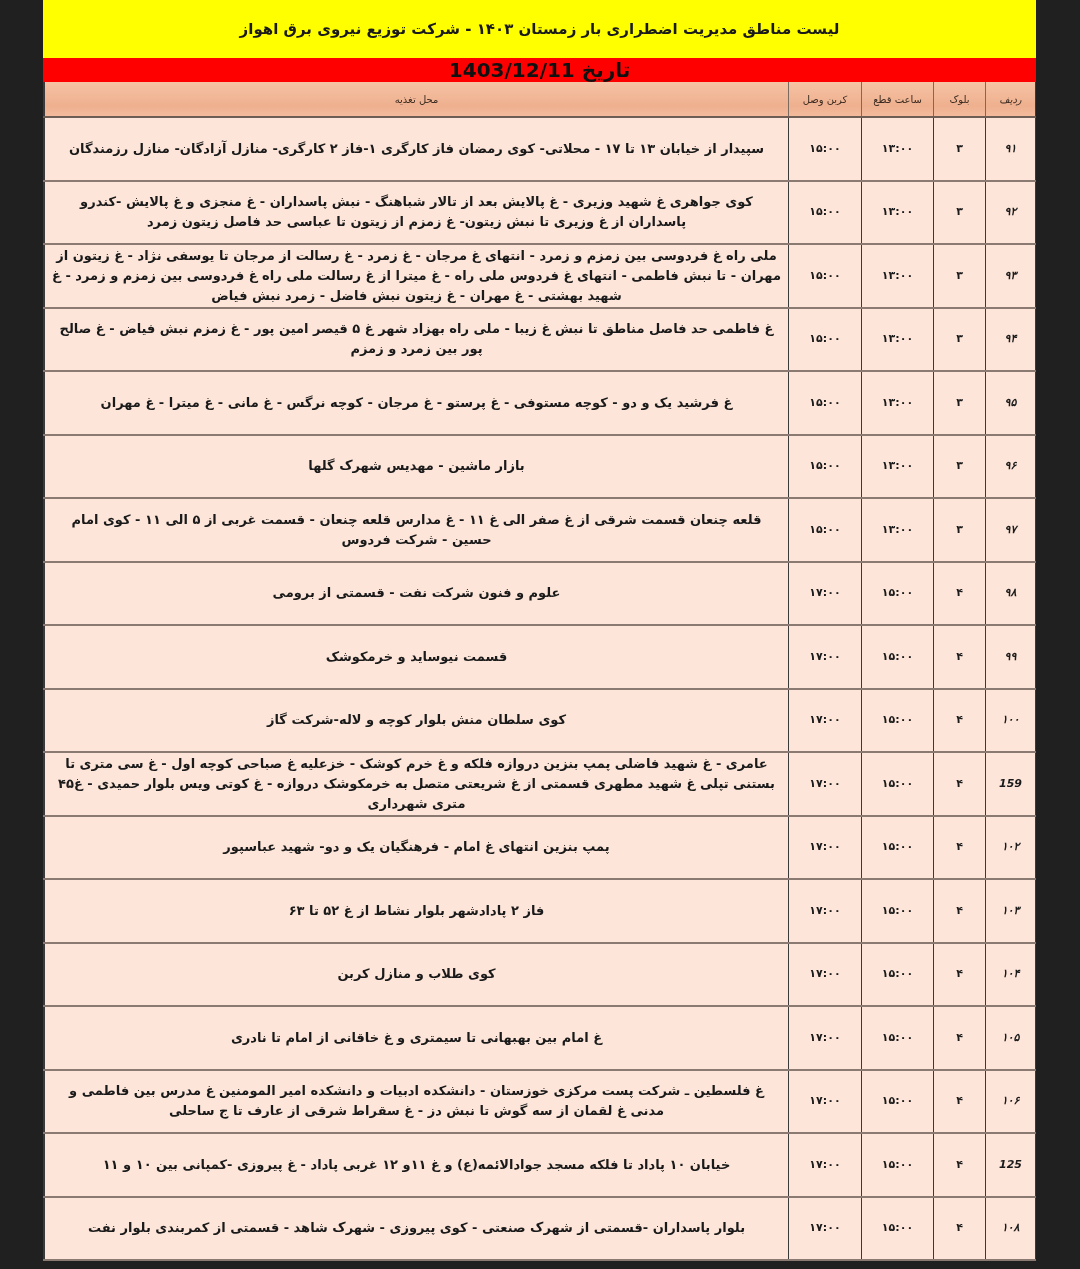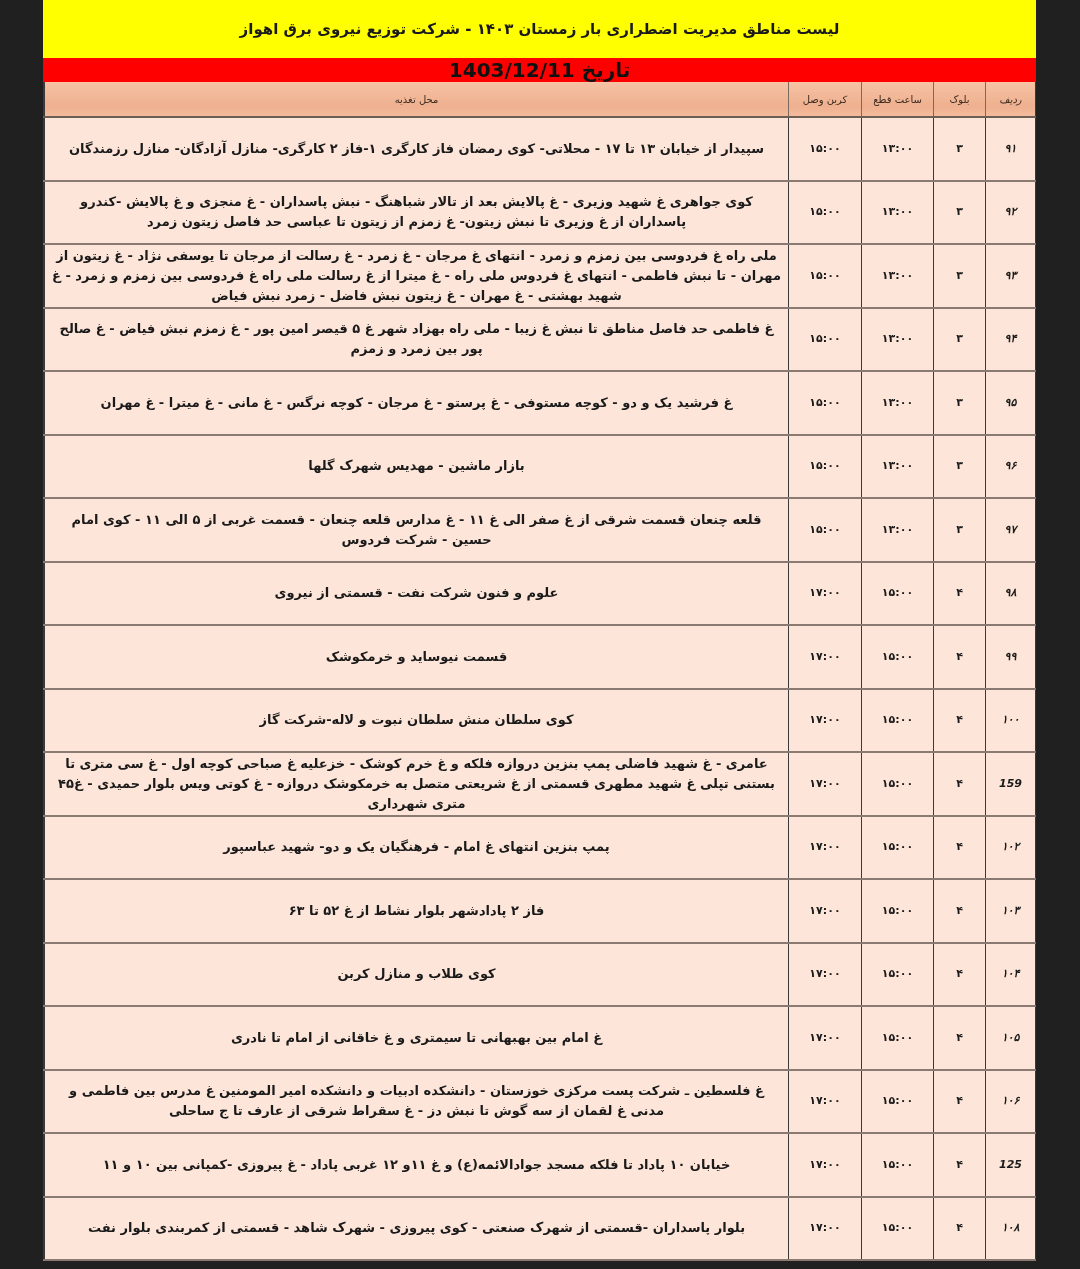--- a/index.html
+++ b/index.html
@@ -137,35 +137,35 @@
           <td>۳</td>
           <td>۱۳:۰۰</td>
           <td>۱۵:۰۰</td>
           <td class="last loc">قلعه چنعان قسمت شرقی از غ صفر الی غ ۱۱ - غ مدارس قلعه چنعان - قسمت غربی از ۵ الی ۱۱ - کوی امام حسین - شرکت فردوس</td>
         </tr>
         <tr>
           <td class="first">۹۸</td>
           <td>۴</td>
           <td>۱۵:۰۰</td>
           <td>۱۷:۰۰</td>
-          <td class="last loc">علوم و فنون شرکت نفت - قسمتی از نیروی</td>
+          <td class="last loc">علوم و فنون شرکت نفت - قسمتی از برومی</td>
         </tr>
         <tr>
           <td class="first">۹۹</td>
           <td>۴</td>
           <td>۱۵:۰۰</td>
           <td>۱۷:۰۰</td>
           <td class="last loc">قسمت نیوساید و خرمکوشک</td>
         </tr>
         <tr>
           <td class="first">۱۰۰</td>
           <td>۴</td>
           <td>۱۵:۰۰</td>
           <td>۱۷:۰۰</td>
-          <td class="last loc">کوی سلطان منش سلطان نبوت و لاله-شرکت گاز</td>
+          <td class="last loc">کوی سلطان منش بلوار کوچه و لاله-شرکت گاز</td>
         </tr>
         <tr>
           <td class="first">159</td>
           <td>۴</td>
           <td>۱۵:۰۰</td>
           <td>۱۷:۰۰</td>
           <td class="last loc">عامری - غ شهید فاضلی پمپ بنزین دروازه فلکه و غ خرم کوشک - خزعلیه غ صباحی کوچه اول - غ سی متری تا بستنی تپلی غ شهید مطهری قسمتی از غ شریعتی متصل به خرمکوشک دروازه - غ کوتی ویس بلوار حمیدی - غ۴۵ متری شهرداری</td>
         </tr>
         <tr>
           <td class="first">۱۰۲</td>

